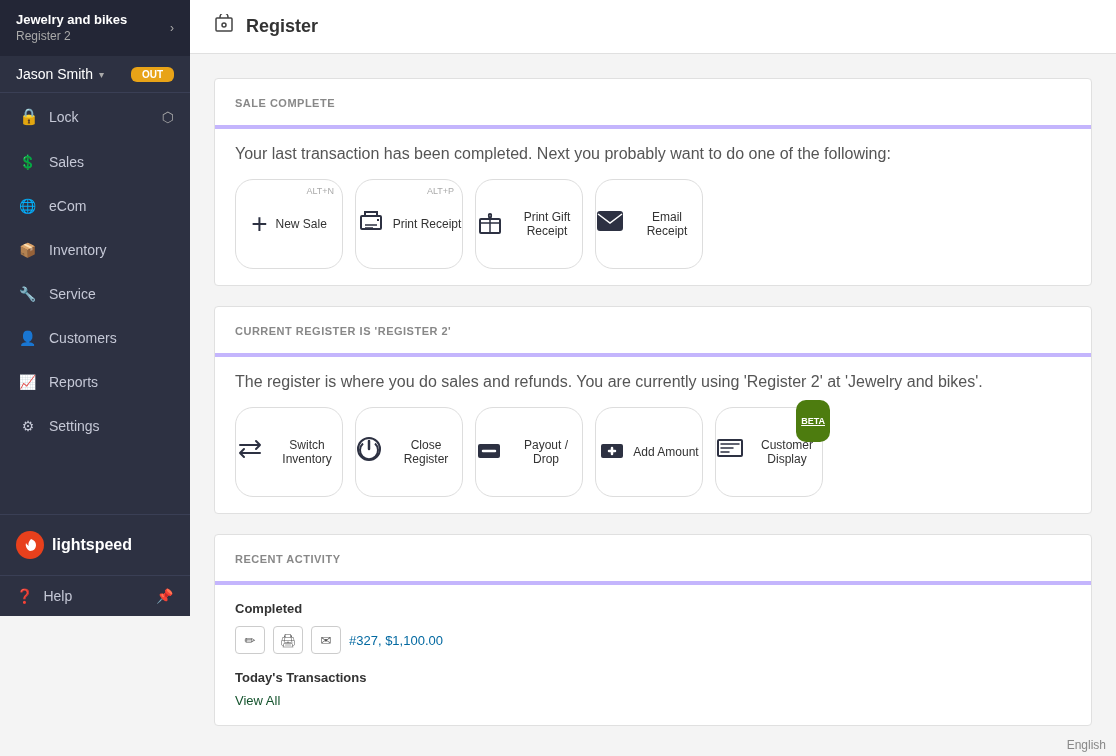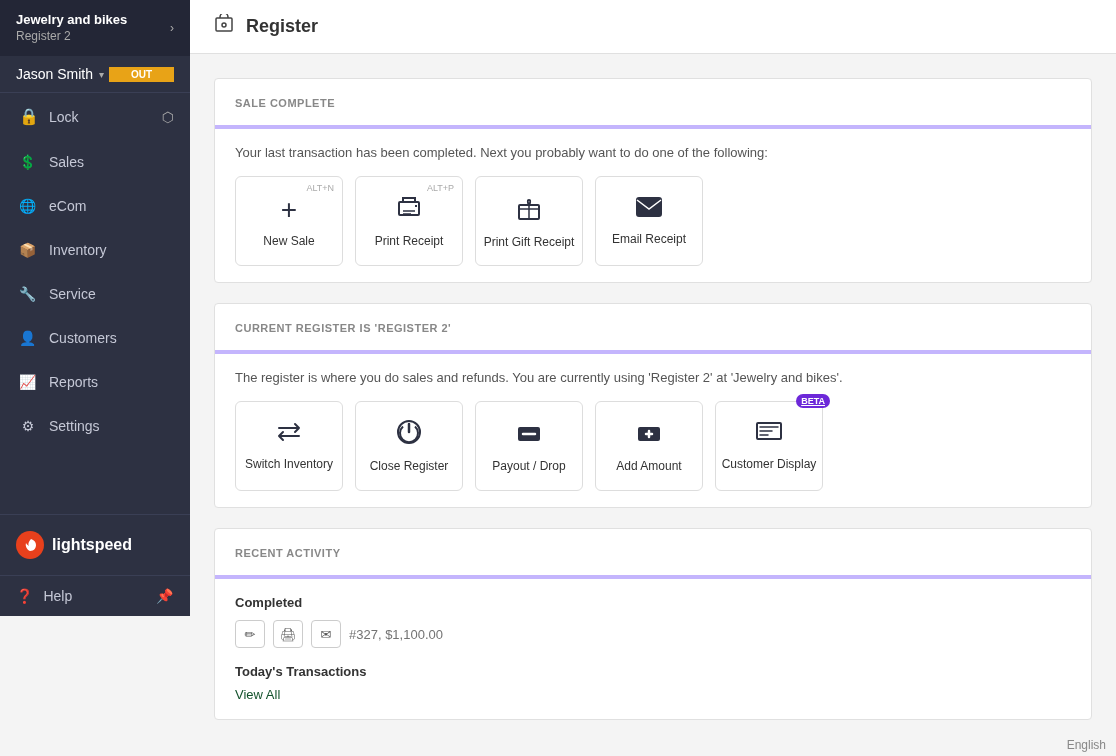--- a/index.html
+++ b/index.html
@@ -50,22 +50,22 @@
     }
     .sidebar-user-dropdown {
       font-size: 10px;
       color: #aaa;
     }
     .out-badge {
       background: #e8a317;
       color: #fff;
       font-size: 10px;
       font-weight: 700;
-      padding: 2px 22px;
-      border-radius: 0;
+      padding: 2px 11px;
+      border-radius: 6px;
     }
     .sidebar-nav {
       flex: 1;
       display: flex;
       flex-direction: column;
     }
     .nav-item {
       display: flex;
       align-items: center;
       gap: 12px;
@@ -166,39 +166,39 @@
       font-size: 11px;
       font-weight: 700;
       color: #888;
       text-transform: uppercase;
       letter-spacing: 0.5px;
     }
     .section-body {
       padding: 16px 20px;
     }
     .section-desc {
-      font-size: 13px;
+      font-size: 16px;
       color: #555;
       margin-bottom: 16px;
     }
 
     
     .cards-grid {
       display: flex;
       gap: 12px;
       flex-wrap: wrap;
     }
     .action-card {
       width: 108px;
       height: 90px;
       border: 1px solid #ddd;
-      border-radius: 6px;
+      border-radius: 18px;
       background: #fff;
       display: flex;
-      flex-direction: column;
+      flex-direction: row;
       align-items: center;
       justify-content: center;
       gap: 8px;
       cursor: pointer;
       position: relative;
       transition: background 0.15s;
     }
     .action-card .card-shortcut {
       position: absolute;
       top: 6px;
@@ -214,25 +214,25 @@
       font-size: 12px;
       color: #333;
       text-align: center;
       font-weight: 500;
       line-height: 1.2;
     }
     .beta-badge {
       position: absolute;
       top: -8px;
       right: -8px;
-      background: #6d28d9;
+      background: #4d7c0f;
       color: #fff;
       font-size: 9px;
       font-weight: 700;
-      padding: 2px 5px;
+      padding: 16px 5px;
       border-radius: 10px;
       text-decoration: underline;
     }
 
     
     .completed-label {
       font-size: 13px;
       font-weight: 600;
       color: #333;
       margin-bottom: 10px;
@@ -251,21 +251,21 @@
       background: #fff;
       cursor: pointer;
       display: flex;
       align-items: center;
       justify-content: center;
       font-size: 13px;
       color: #555;
     }
     .activity-info {
       font-size: 13px;
-      color: #737373;
+      color: #0369a1;
     }
     .today-transactions {
       font-size: 13px;
       font-weight: 600;
       color: #333;
       margin-bottom: 6px;
     }
     .view-all-link {
       font-size: 13px;
       color: #14532d;

